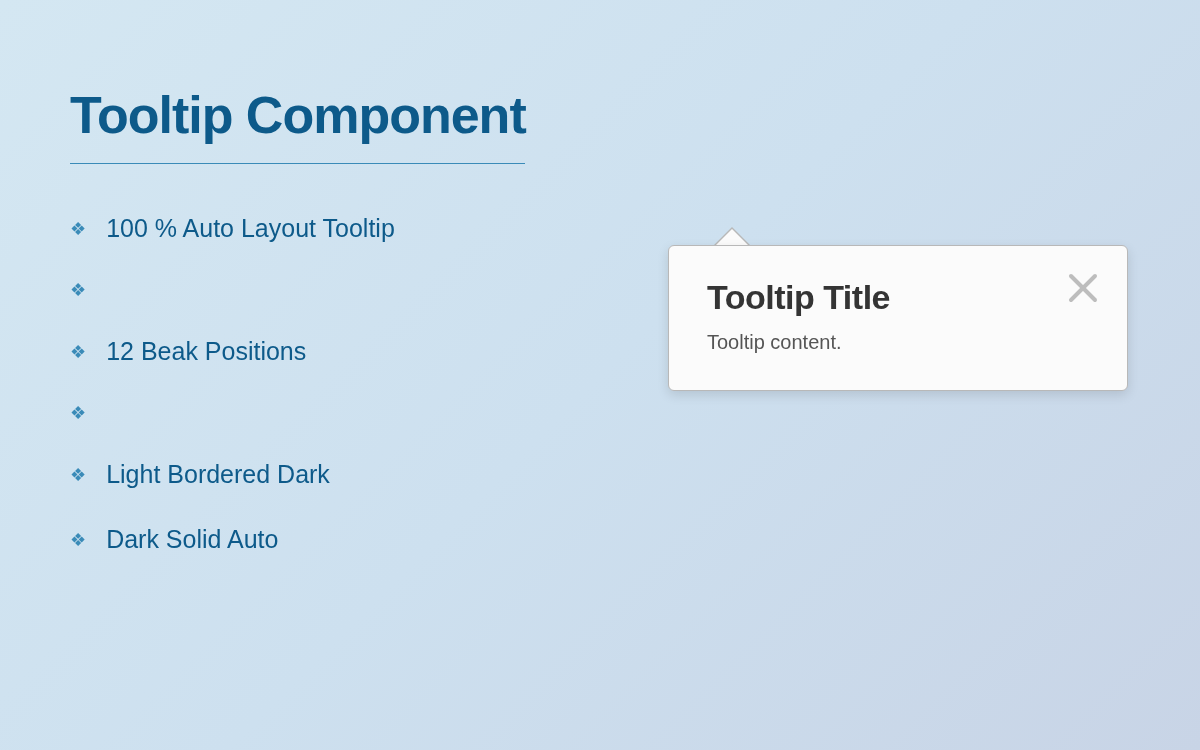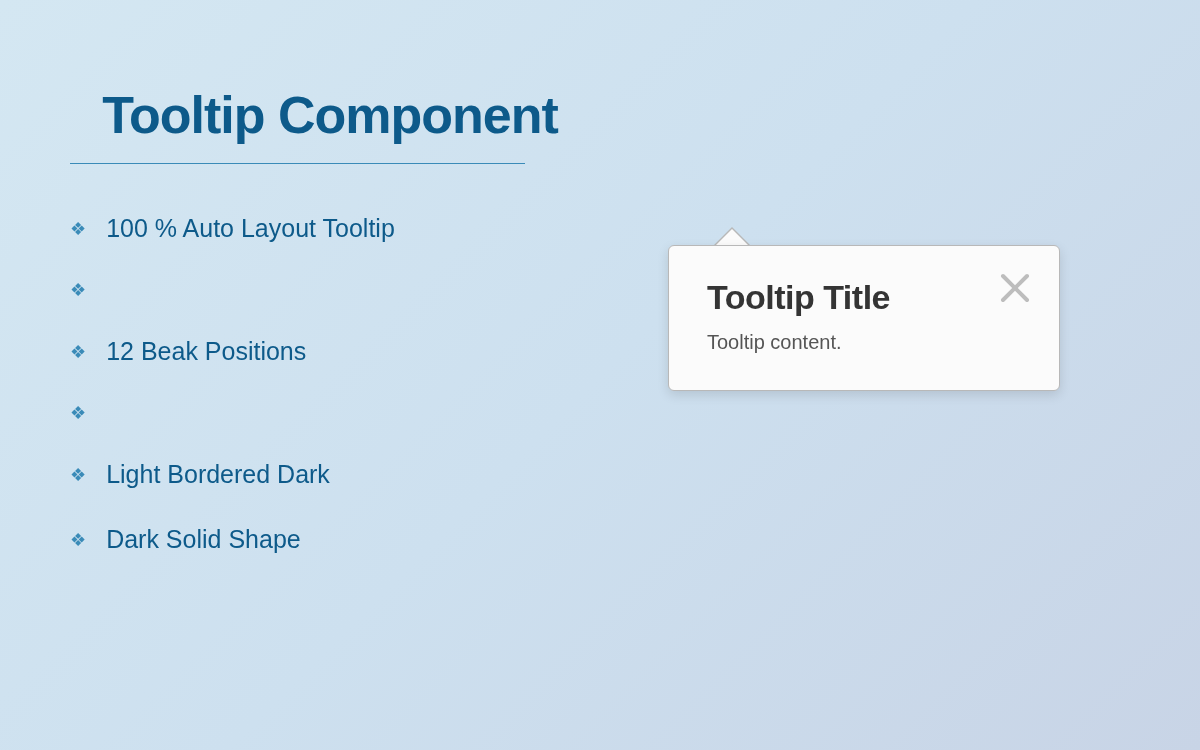--- a/index.html
+++ b/index.html
@@ -22,21 +22,20 @@
     }
     .left-column {
       flex: 0 0 520px;
     }
     .page-title {
       font-size: 52px;
       font-weight: 800;
       color: #0d5a8a;
       letter-spacing: -1px;
       margin-bottom: 18px;
-      text-align: center;
     }
     .title-underline {
       height: 1px;
       background: #3a8bb8;
       width: 455px;
       margin-bottom: 50px;
     }
     .feature-list {
       list-style: none;
     }
@@ -77,21 +76,21 @@
       width: 0;
       height: 0;
       border-left: 16.5px solid transparent;
       border-right: 16.5px solid transparent;
       border-bottom: 16.5px solid #fbfbfb;
     }
     .tooltip-box {
       background: #fbfbfb;
       border: 1px solid #b8b8b8;
       border-radius: 6px;
-      width: 392px;
+      width: 460px;
       padding: 32px 38px 36px 38px;
       box-shadow: 0 4px 12px rgba(0,0,0,0.12);
       position: relative;
     }
     .tooltip-title {
       font-size: 34px;
       font-weight: 700;
       color: #343434;
       margin-bottom: 14px;
       letter-spacing: -0.5px;
@@ -143,21 +142,21 @@
       </li>
       <li class="feature-item">
         <span class="bullet-icon">❖</span>
       </li>
       <li class="feature-item">
         <span class="bullet-icon">❖</span>
         <span>Light Bordered Dark</span>
       </li>
       <li class="feature-item">
         <span class="bullet-icon">❖</span>
-        <span>Dark Solid Shape</span>
+        <span>Dark Solid Auto</span>
       </li>
     </ul>
   </div>
 </div>
 
 <div class="tooltip-wrapper">
   <div class="tooltip-beak"></div>
   <div class="tooltip-box">
     <div class="close-button">
       <svg viewBox="0 0 32 32">

